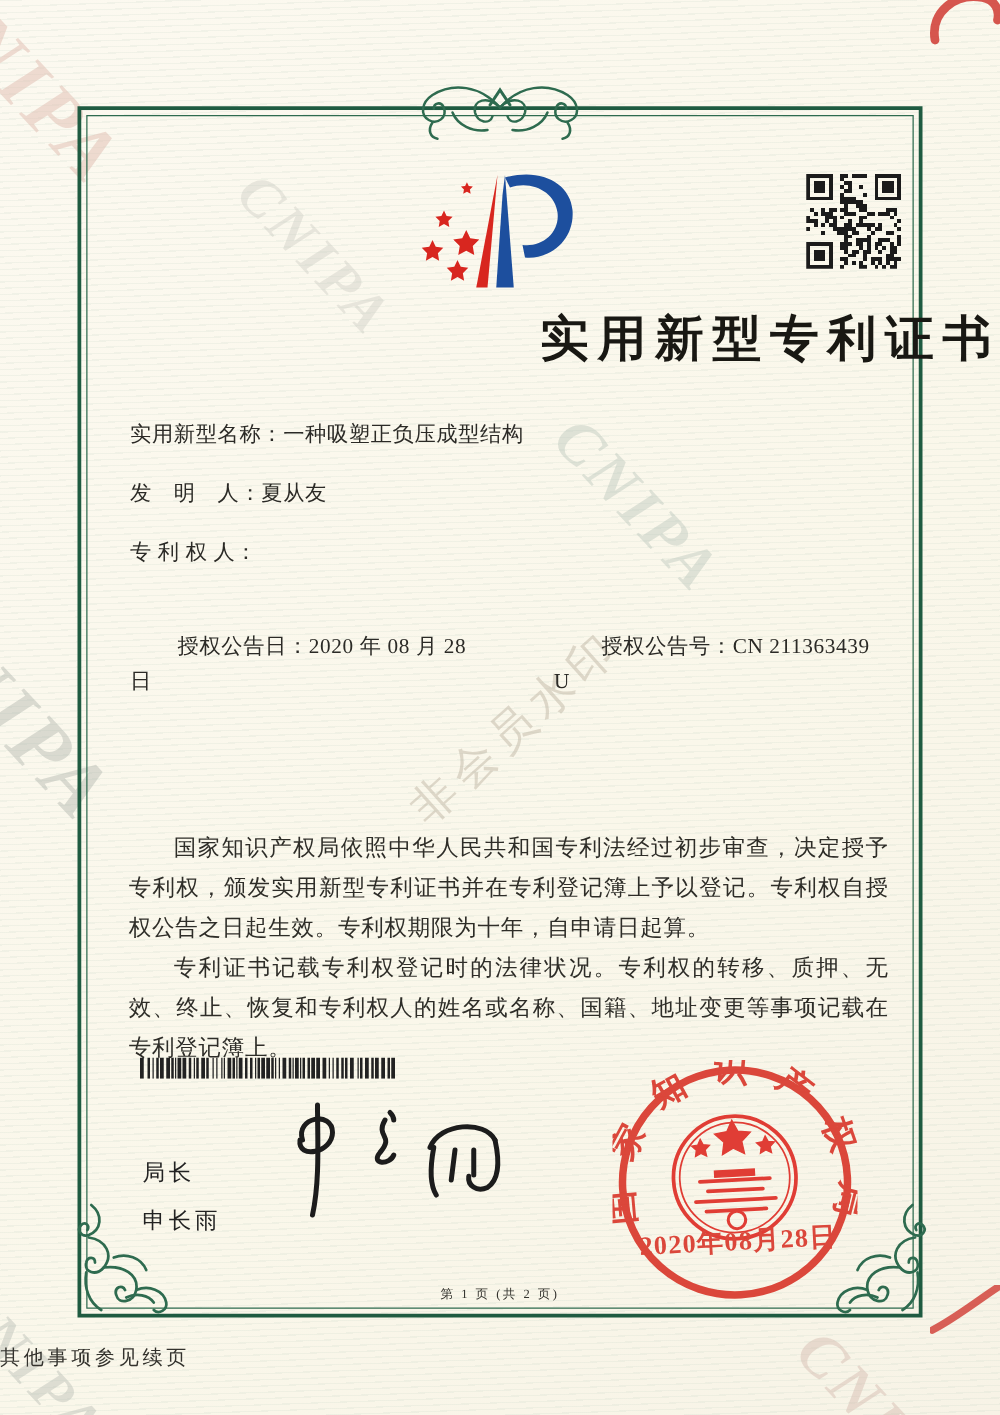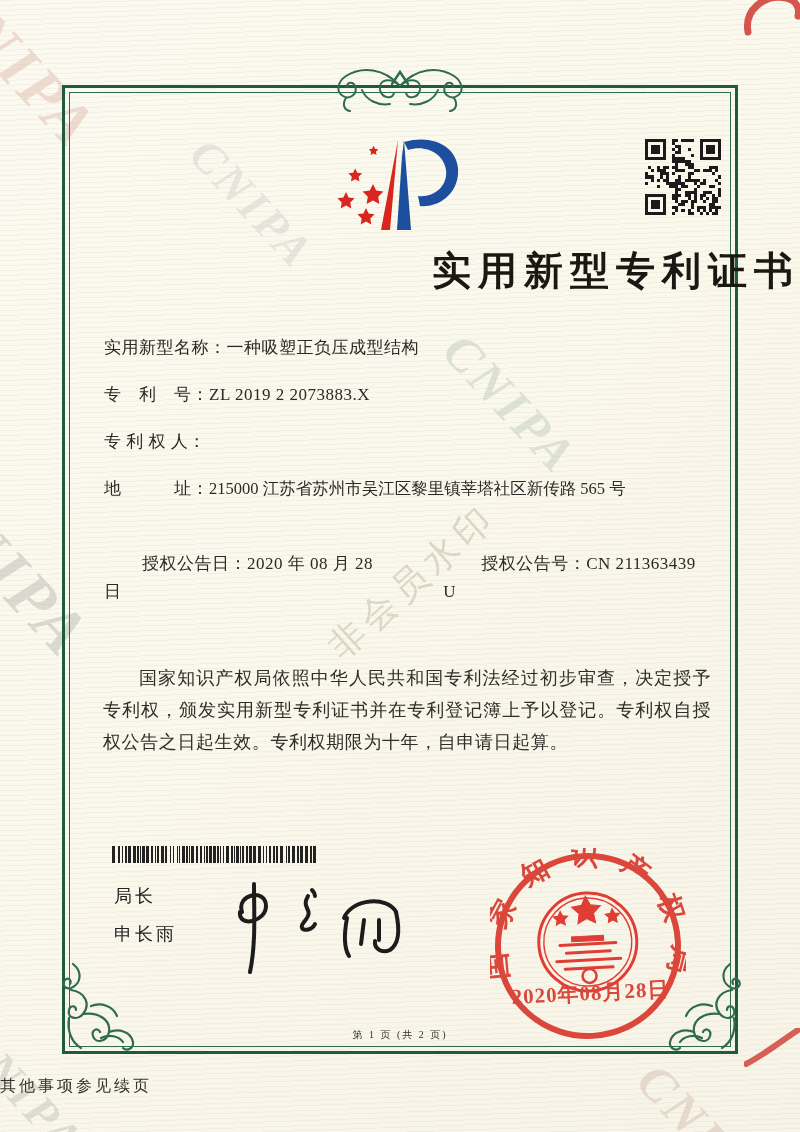--- a/index.html
+++ b/index.html
@@ -63,21 +63,21 @@
   .body-text {
     position:absolute; left:103px; top:662px; width:608px;
     font-size:18px; line-height:1.78; letter-spacing:0.6px; color:#2e2d28;
     text-align:justify;
   }
   .body-text p { text-indent:2em; }
   
   .barcode { position:absolute; left:112px; top:846px; width:206px; height:17px; }
   
   .signer {
-    position:absolute; left:114px; top:877px;
+    position:absolute; left:114px; top:919px;
     font-family:"Liberation Sans","DejaVu Sans",sans-serif;
     font-size:18px; color:#222; line-height:38px; letter-spacing:3px;
   }
   .signature { position:absolute; left:212px; top:872px; }
   
   .seal { position:absolute; left:490px; top:848px; opacity:0.93; }
   
   .page-indicator {
     position:absolute; left:0; top:1028px; width:100%; text-align:center;
     font-size:10px; letter-spacing:2px; color:#33322d;
@@ -355,42 +355,39 @@
     </svg>
 
   <div class="title">实用新型专利证书</div>
 
   <div class="fields">
     <div class="frow">
       <span class="lbl">实用新型名称：</span>
       <span class="val">一种吸塑正负压成型结构</span>
     </div>
     <div class="frow">
-      <span class="lbl">专　利　号：</span>
-      <span class="val">ZL 2019 2 2073883.X</span>
+      <span class="lbl">发　明　人：</span>
+      <span class="val">夏从友</span>
     </div>
     <div class="frow">
       <span class="lbl">专 利 权 人：</span>
-    </div>
-    <div class="frow addr">
-      <span class="lbl">地　　　址：</span>
-      <span class="val">215000 江苏省苏州市吴江区黎里镇莘塔社区新传路 565 号</span>
     </div>
     <div class="frow grant-row">
       <span>
         <span class="lbl">授权公告日：</span><span class="val">2020 年 08 月 28 日</span>
       </span>
       <span>
         <span class="lbl">授权公告号：</span><span class="val">CN 211363439 U</span>
       </span>
     </div>
   </div>
 
   <div class="body-text">
     <p>国家知识产权局依照中华人民共和国专利法经过初步审查，决定授予专利权，颁发实用新型专利证书并在专利登记簿上予以登记。专利权自授权公告之日起生效。专利权期限为十年，自申请日起算。</p>
+    <p>专利证书记载专利权登记时的法律状况。专利权的转移、质押、无效、终止、恢复和专利权人的姓名或名称、国籍、地址变更等事项记载在专利登记簿上。</p>
   </div>
 
   <svg class="barcode" id="barcode-svg" viewBox="0 0 206 17" preserveAspectRatio="none">
       <rect x="0" y="0" width="3" height="17" fill="#222"></rect>
       <rect x="6" y="0" width="2" height="17" fill="#222"></rect>
       <rect x="10" y="0" width="1" height="17" fill="#222"></rect>
       <rect x="13" y="0" width="2" height="17" fill="#222"></rect>
       <rect x="16" y="0" width="3" height="17" fill="#222"></rect>
       <rect x="21" y="0" width="3" height="17" fill="#222"></rect>
       <rect x="25" y="0" width="2" height="17" fill="#222"></rect>

